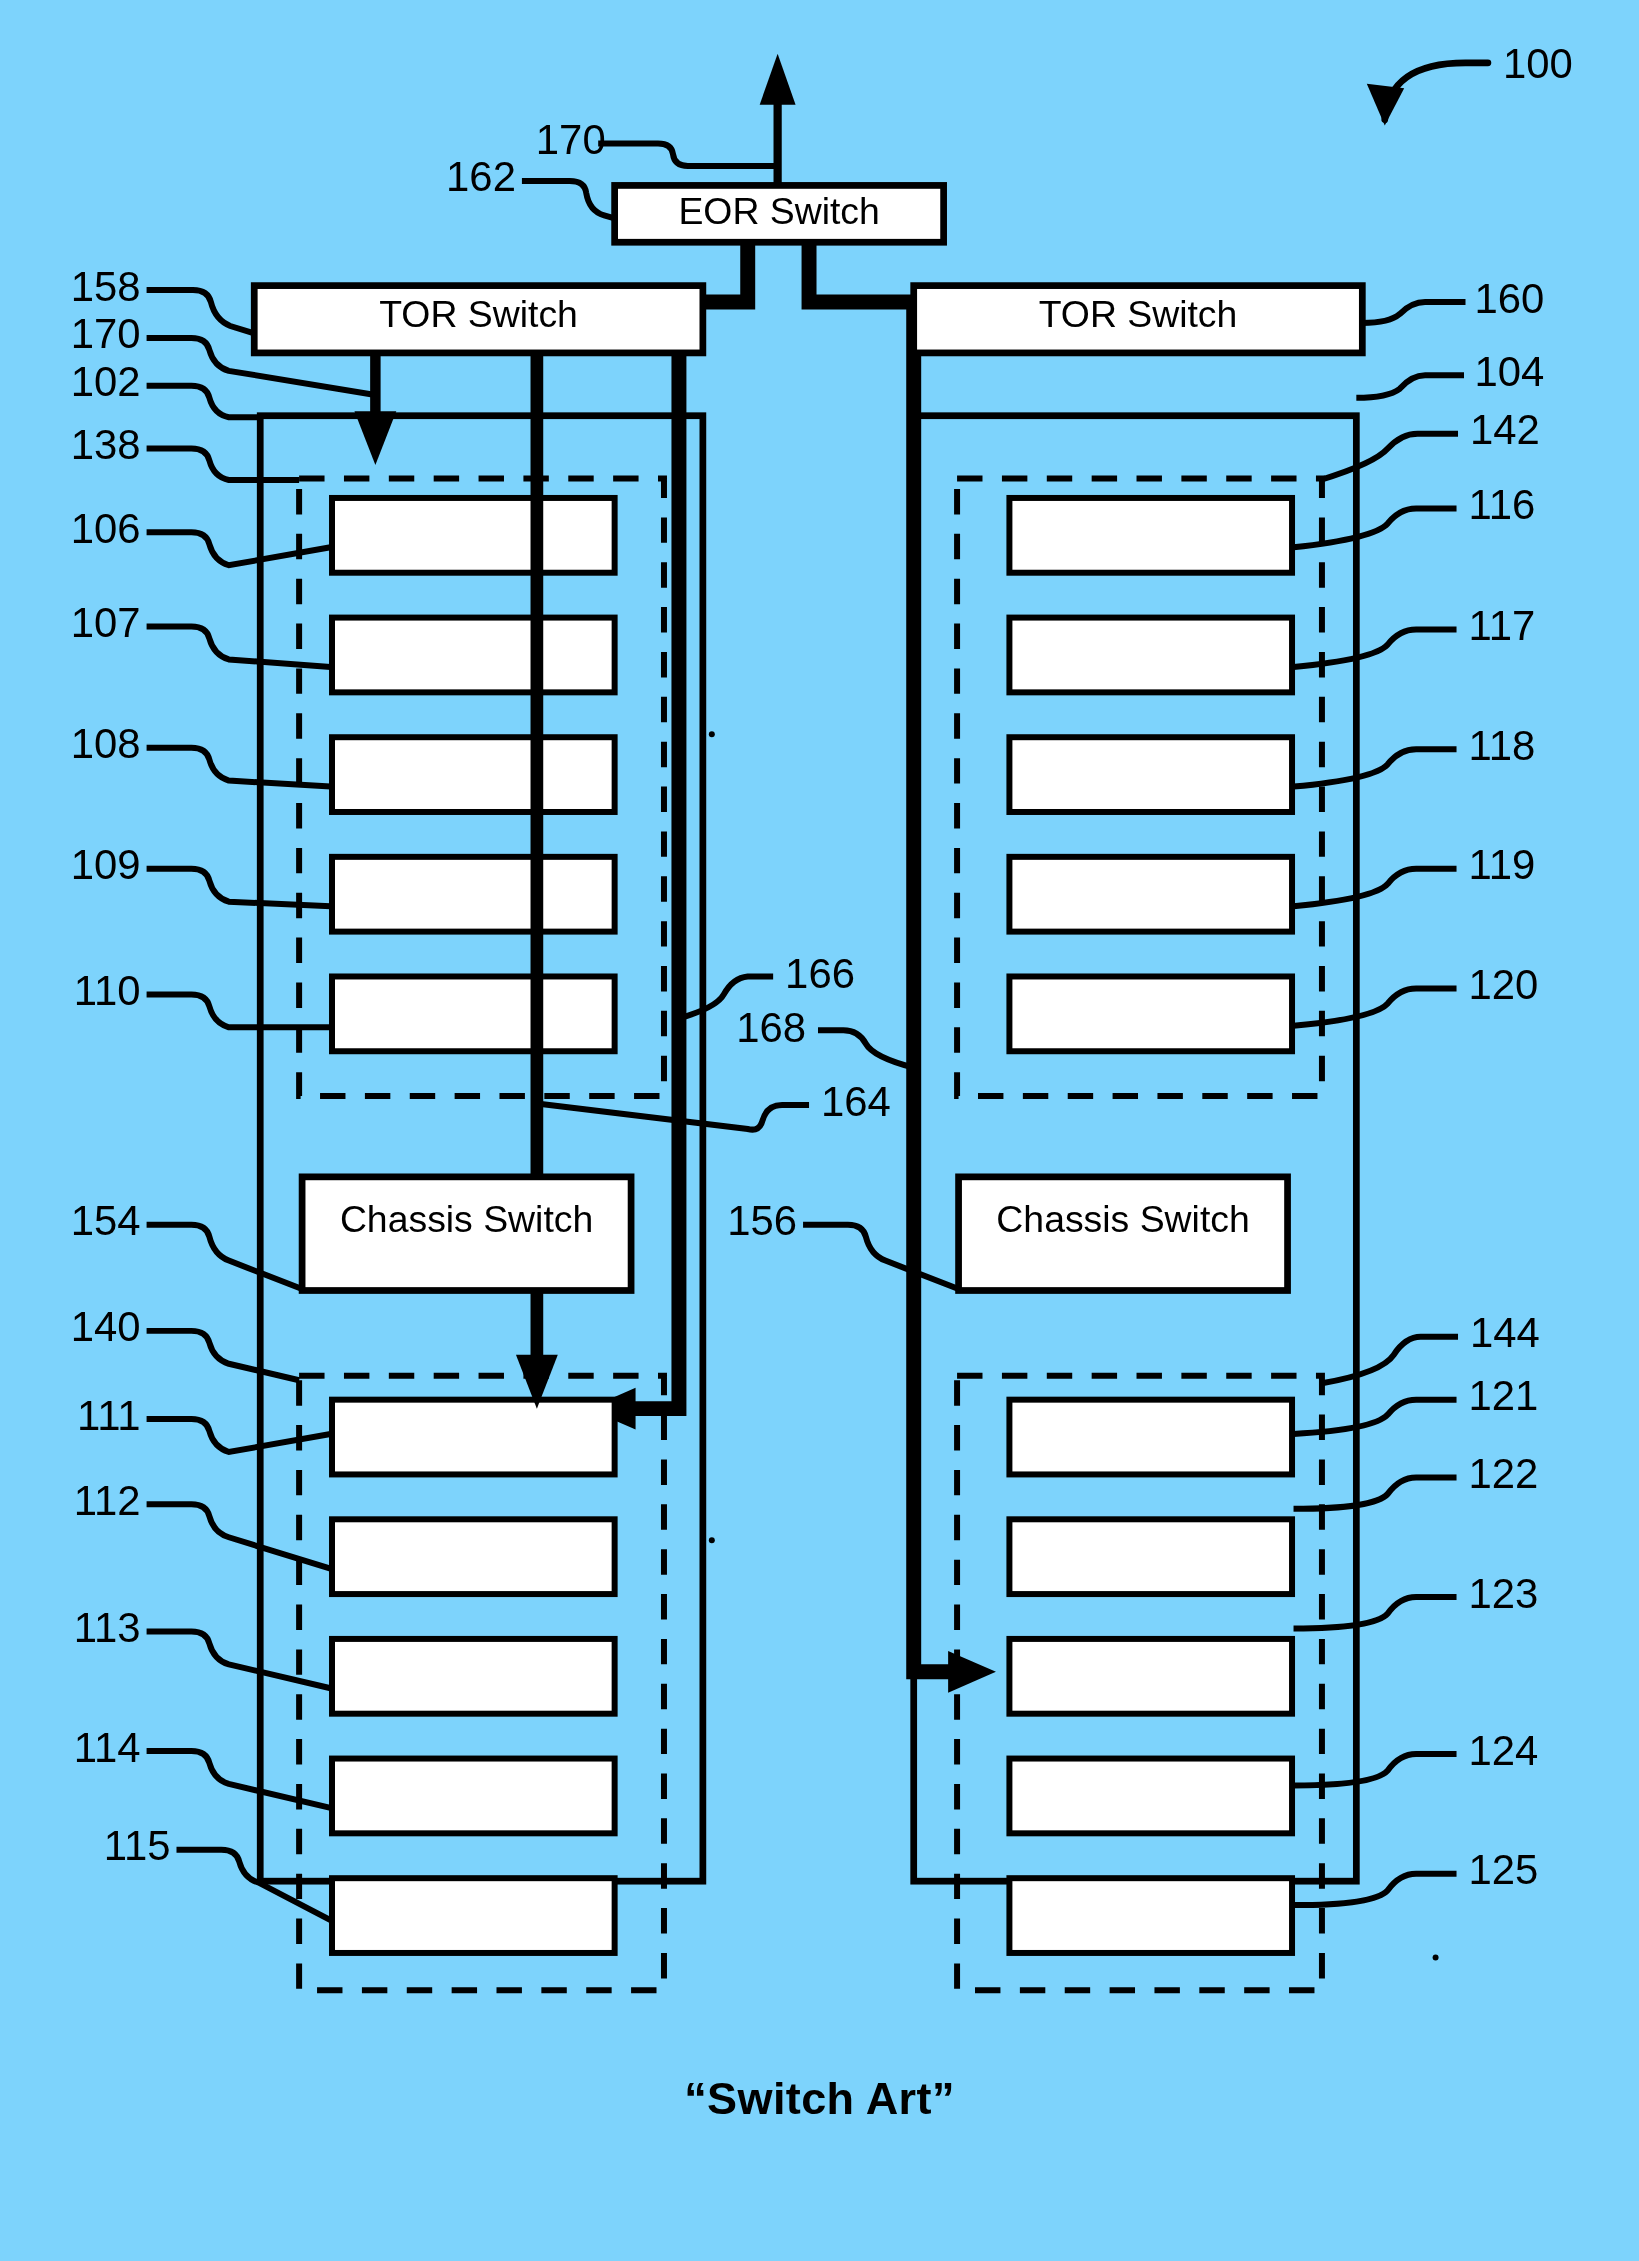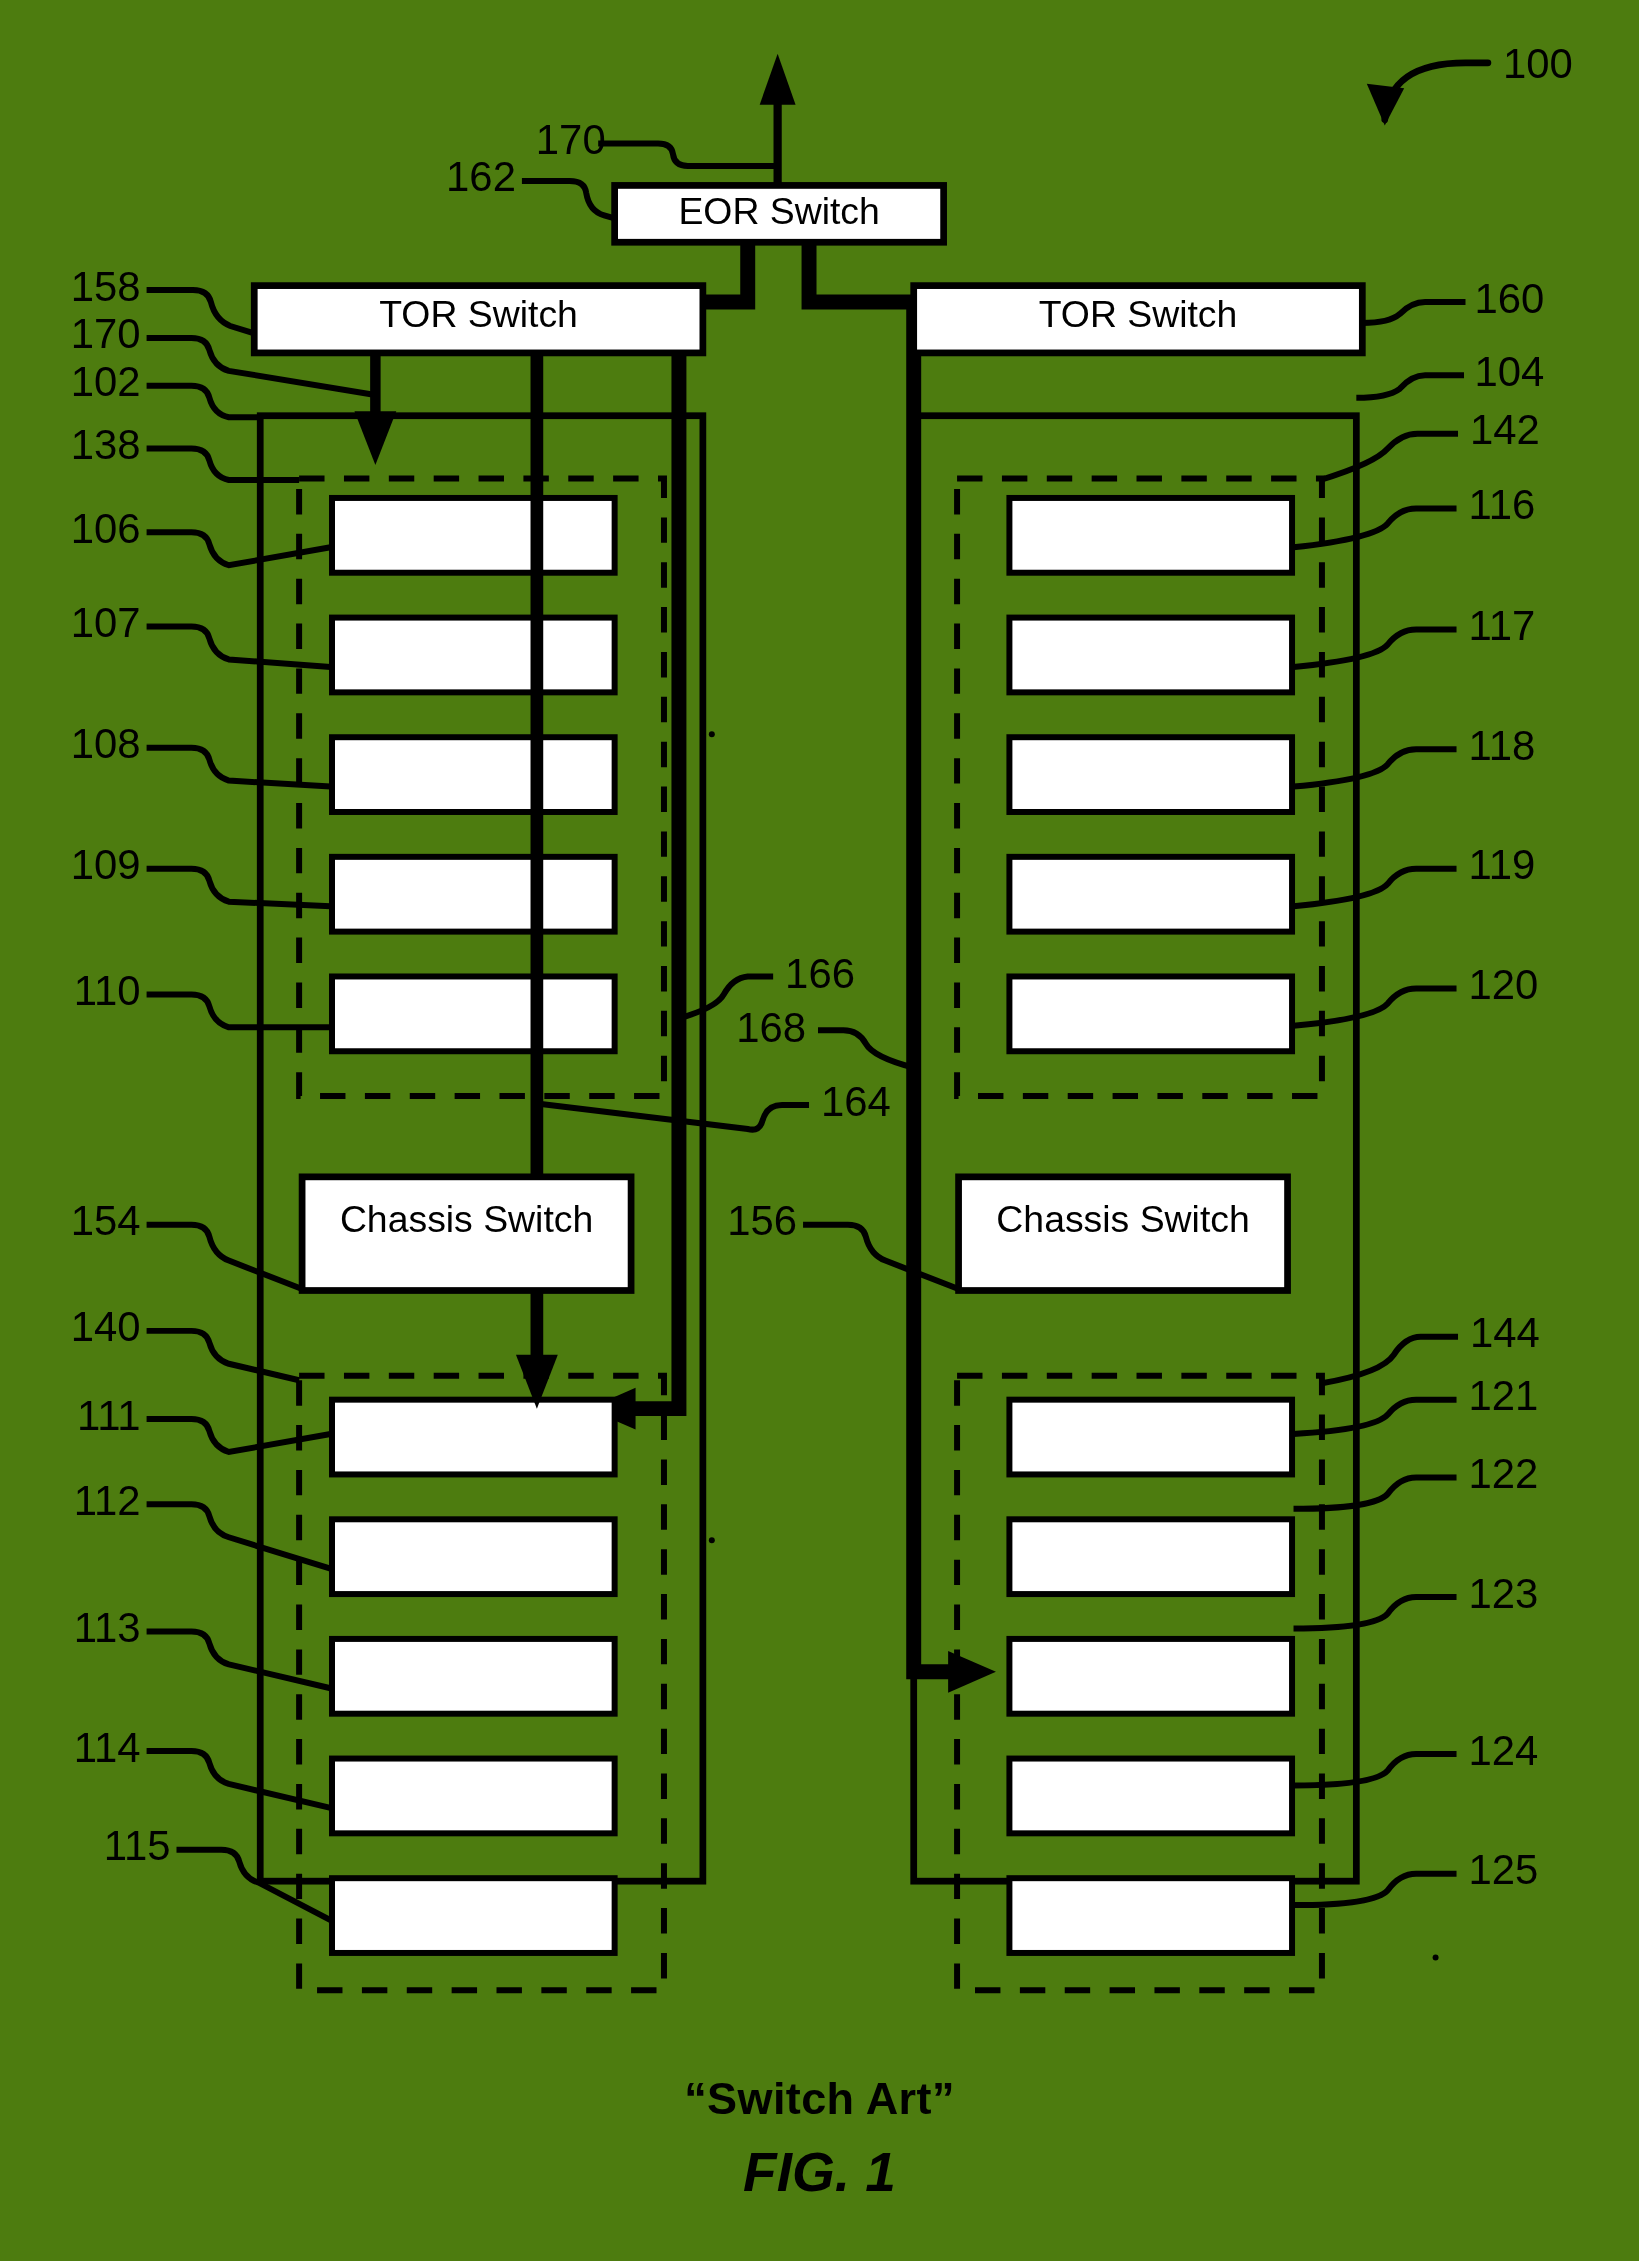--- a/index.html
+++ b/index.html
@@ -1,17 +1,17 @@
 <!DOCTYPE html>
 <html style="font-size:12px"><head>
 <meta charset="utf-8">
 <style>
   html,body{margin:0;padding:0;background:#fff;}
   body{font-family:"Liberation Sans",sans-serif;color:#000;}
-  #page{position:relative;width:1639px;height:2261px;background:#4d7c0f;overflow:hidden;}
+  #page{position:relative;width:1639px;height:2261px;background:#7dd3fc;overflow:hidden;}
   #fig{position:absolute;left:0;top:0;width:1639px;height:2261px;}
   .cap{position:absolute;text-align:center;width:100%;left:0;font-weight:bold;}
   #cap-prior{top:2073px;font-size:45px;letter-spacing:0.4px;}
   #cap-fig{top:2140px;font-size:55px;font-style:italic;font-weight:bold;}
   text{font-family:"Liberation Sans",sans-serif;}
   .refnum{font-size:56px;fill:#000;}
   .boxlabel{font-size:50px;fill:#000;}
 </style>
 </head>
 <body>
@@ -206,16 +206,15 @@
       <text class="refnum" x="1078" y="1394" text-anchor="end">168</text>
     </g>
 
     <circle cx="952" cy="982" r="4" fill="#000"></circle>
     <circle cx="952" cy="2060" r="4" fill="#000"></circle>
     <circle cx="1920" cy="2618" r="4" fill="#000"></circle>
 
   </svg>
 
   <div class="cap" id="cap-prior">“Switch Art”</div>
-  <div class="cap" id="cap-fig">FIG. 1</div>
 
 </div>
 
 
 </body></html>

